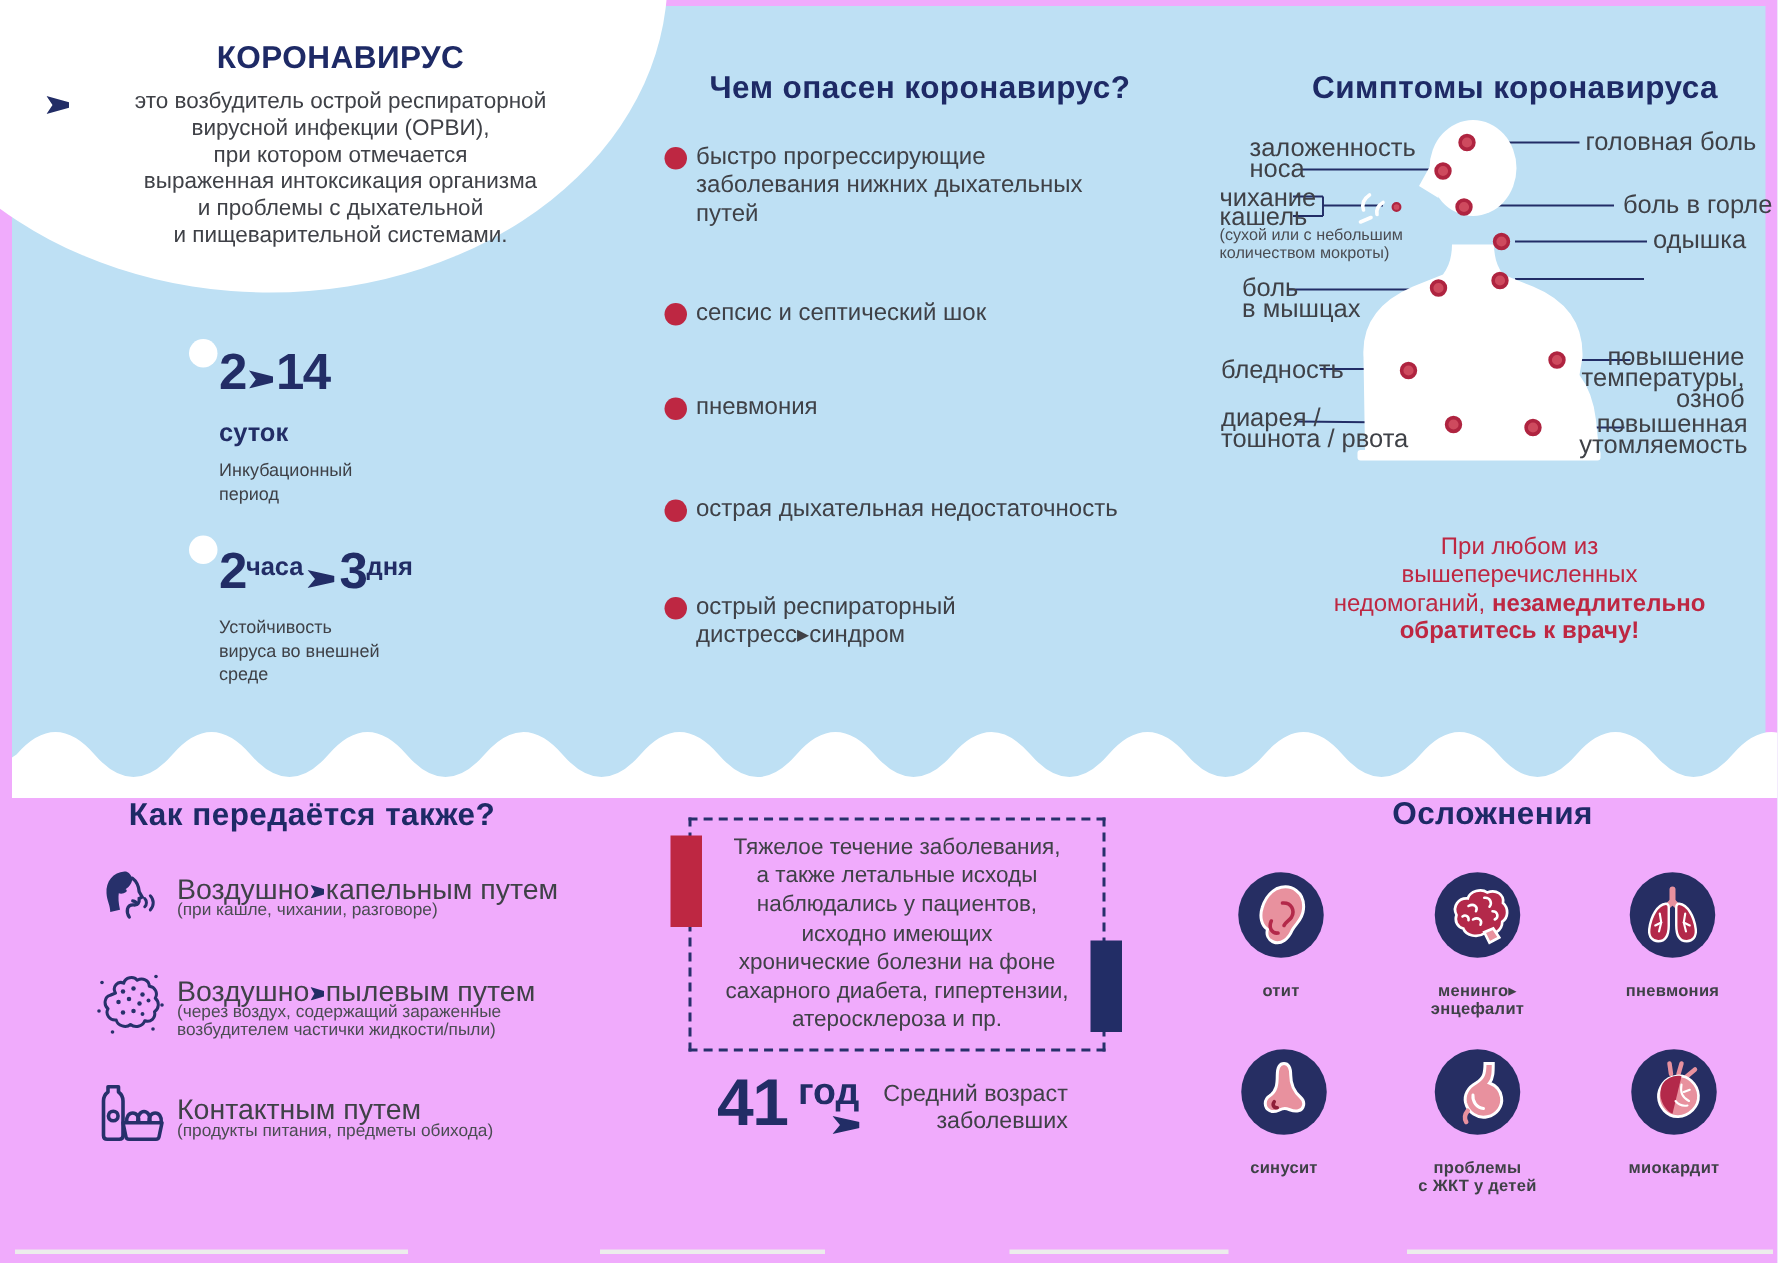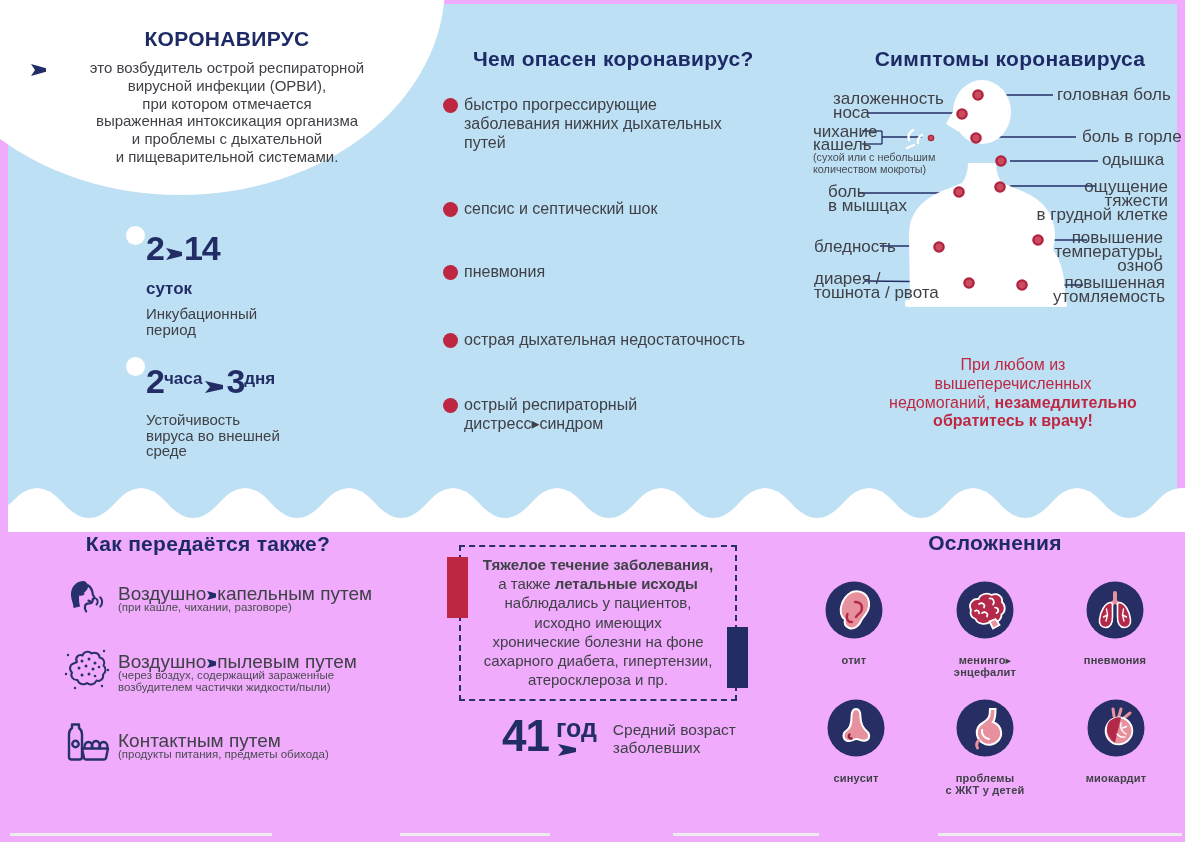--- a/index.html
+++ b/index.html
@@ -12,42 +12,42 @@
 
   .h1{font-size:21px;font-weight:bold;color:#1E2A66;letter-spacing:.3px;}
   .intro-title{left:28px;top:27px;width:398px;}
   .intro-text{left:28px;top:59px;width:398px;font-size:15px;line-height:17.8px;color:#3F4147;}
 
   .stat-bullet{width:19px;height:19px;border-radius:50%;background:#fff;}
   .stat{color:#222D66;}
   .stat .num{font-size:34px;font-weight:bold;letter-spacing:-1px;line-height:30px;}
   .stat .unit-inline{font-size:17px;font-weight:bold;position:relative;top:-9px;letter-spacing:0;}
   .stat .unit{font-size:17px;font-weight:bold;line-height:17px;margin-top:17px;}
-  .stat .cap{font-size:15px;line-height:15.5px;color:#3F4147;font-weight:normal;margin-top:9px;letter-spacing:0;}
+  .stat .cap{font-size:12px;line-height:15.5px;color:#3F4147;font-weight:normal;margin-top:9px;letter-spacing:0;}
 
   .danger-item{left:443px;width:330px;padding-left:21px;font-size:16px;line-height:18.8px;}
   .danger-item .dot{position:absolute;left:0;top:2px;width:15px;height:15px;border-radius:50%;background:#BE2742;}
 
   .sym-wrap{left:810px;top:78px;width:375px;height:252px;}
   .sym-label{position:absolute;font-size:17px;line-height:13.8px;color:#3F4147;}
   .sym-sub{position:absolute;font-size:10.8px;line-height:11.6px;color:#4A4C52;}
 
   .warning{left:848px;top:356px;width:330px;font-size:16px;line-height:18.8px;font-weight:500;color:#BE2742;text-align:center;}
   .warning b{font-weight:bold;}
 
   .trans-label{font-size:19px;color:#3F4147;}
   .trans-label .flag-sep{display:inline-block;margin:0 1px;}
   .trans-sub{font-size:11.5px;line-height:12.3px;color:#4A4C52;}
 
   .sev-box{left:459px;top:545px;width:278px;height:156px;border:2px dashed #27306B;box-sizing:border-box;
            font-size:15px;line-height:19.2px;text-align:center;padding:8px 8px 0 8px;}
-  .sev-box b{font-weight:bold;margin-top:27px;}
+  .sev-box b{font-weight:normal;margin-top:27px;}
   .bar{width:21px;height:61px;}
 
-  .age-row{left:502px;top:716px;display:flex;align-items:flex-start;}
+  .age-row{left:478px;top:716px;display:flex;align-items:flex-start;text-align:right;}
   .age-num{font-size:44px;font-weight:bold;color:#222D66;line-height:40px;letter-spacing:-1px;}
   .age-unit{font-size:25px;font-weight:bold;color:#222D66;line-height:24px;margin-left:7px;}
   .age-cap{font-size:15.5px;line-height:18px;margin-left:16px;padding-top:5px;}
 
   .comp-item{width:110px;text-align:center;}
   .comp-label{font-size:11px;font-weight:bold;line-height:11.8px;margin-top:12px;color:#3F4147;letter-spacing:.2px;}
 
   .fold{position:absolute;height:3px;background:#ECECEC;top:833px;}
 </style>
 </head>
@@ -163,23 +163,20 @@
     <div class="sym-sub pre" style="left:3px;top:74px">(сухой или с небольшим
 количеством мокроты)</div>
     <div class="sym-label pre" style="left:18px;top:107px">боль
 в мышцах</div>
     <div class="sym-label" style="left:4px;top:162px">бледность</div>
     <div class="sym-label pre" style="left:4px;top:194px">диарея /
 тошнота / рвота</div>
     <div class="sym-label" style="left:247px;top:10px">головная боль</div>
     <div class="sym-label" style="left:272px;top:52px">боль в горле</div>
     <div class="sym-label" style="left:292px;top:75px">одышка</div>
-    <div class="sym-label pre right" style="right:17px;top:102px">ощущение
-тяжести
-в грудной клетке</div>
     <div class="sym-label pre right" style="right:22px;top:153px">повышение
 температуры,
 озноб</div>
     <div class="sym-label pre right" style="right:20px;top:198px">повышенная
 утомляемость</div>
   </div>
 
   <div class="abs warning">
     <div>При любом из</div>
     <div>вышеперечисленных</div>

